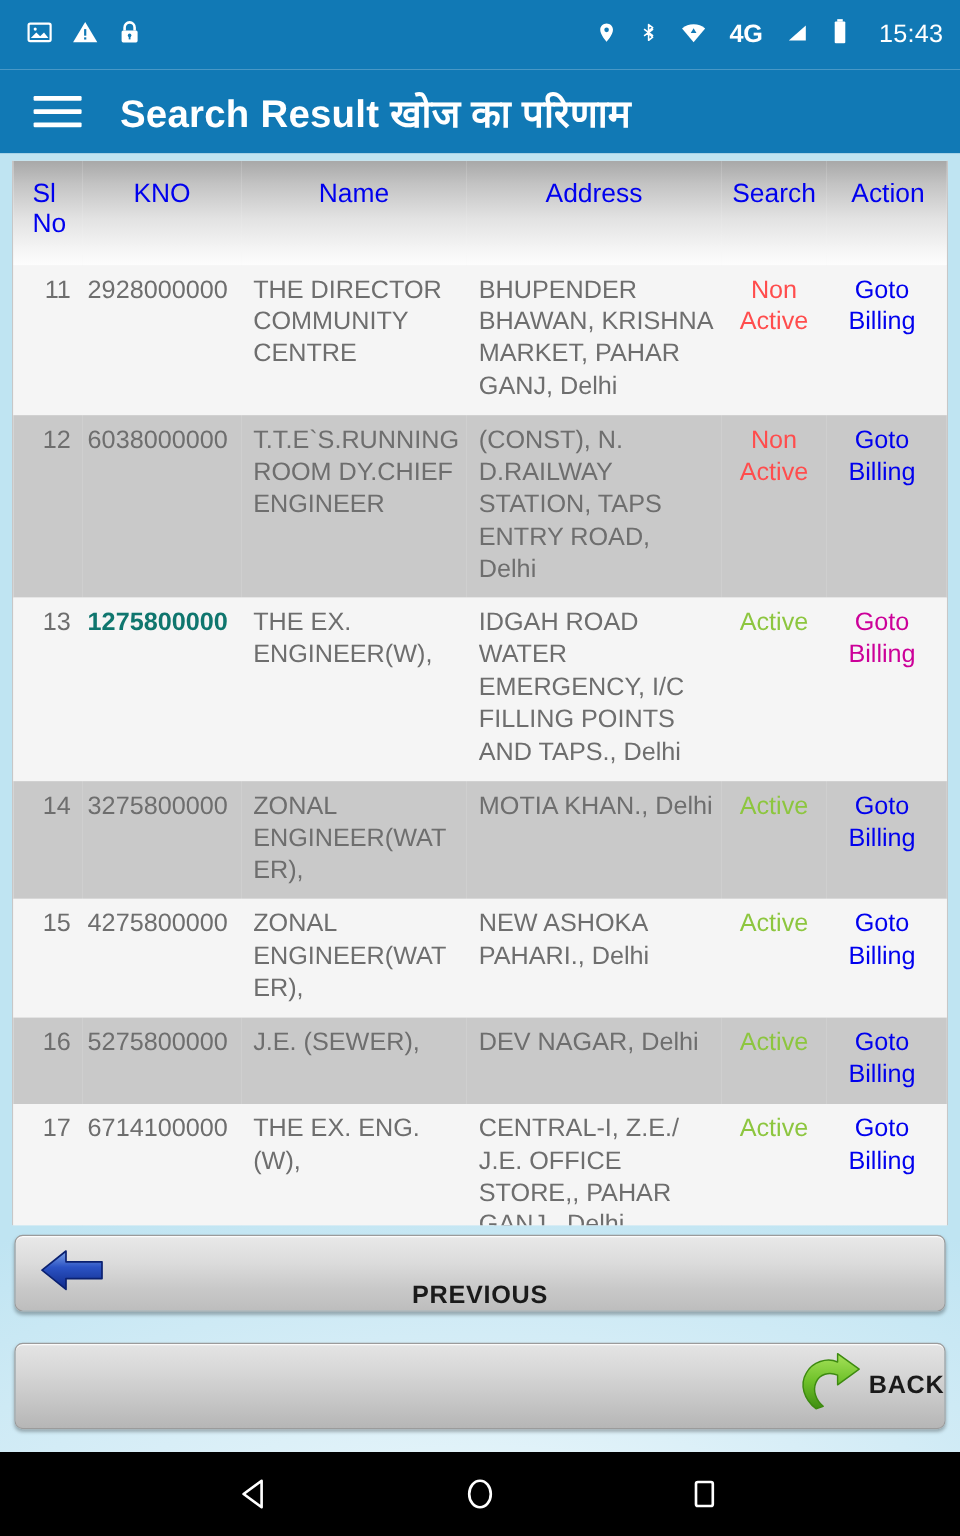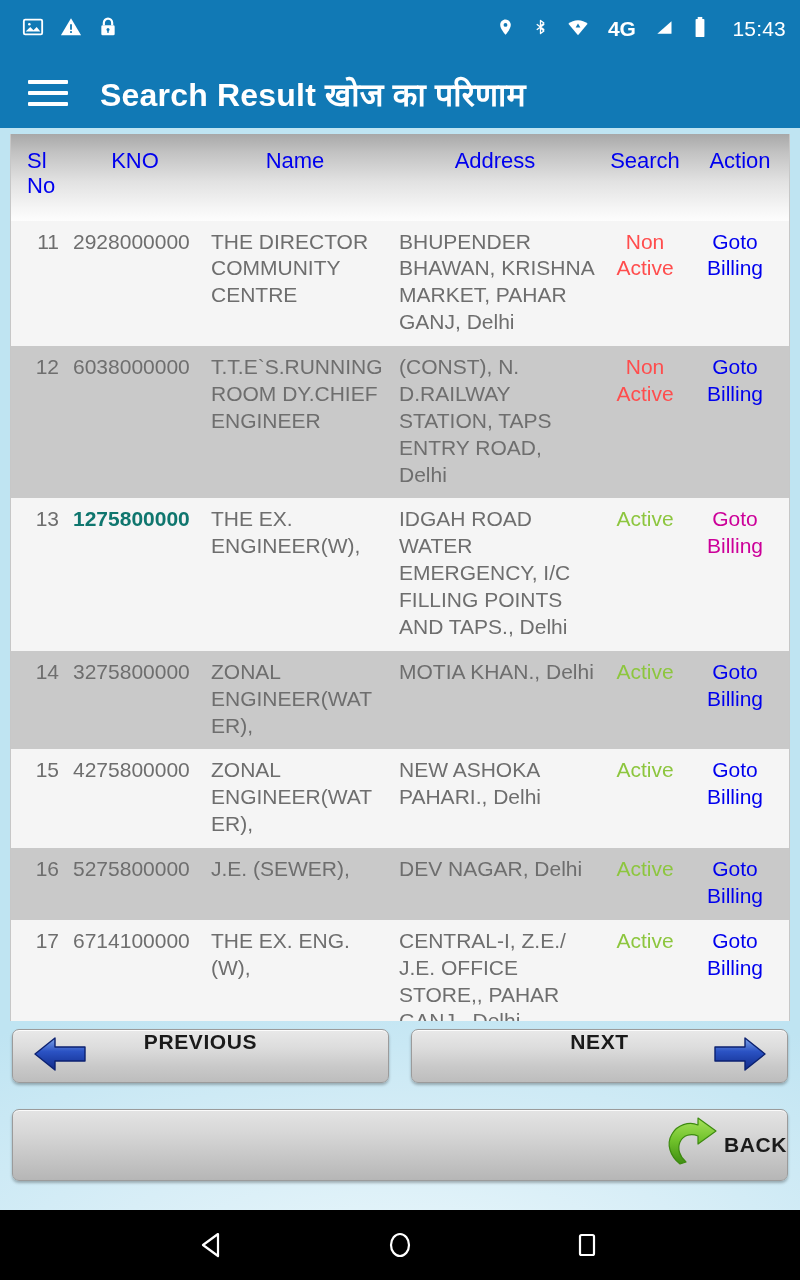--- a/index.html
+++ b/index.html
@@ -151,27 +151,27 @@
   
   .btn-row {
     display: flex;
     gap: 22px;
     margin-top: 8px;
     padding: 0 2px;
   }
   .btn {
     position: relative;
     flex: 1 1 0;
-    height: 54px;
+    height: 64px;
     border-radius: 7px;
     border: 1px solid #9b9b9b;
     background: linear-gradient(180deg, #e9e9e9 0%, #dcdcdc 35%, #c9c9c9 70%, #bdbdbd 100%);
     box-shadow: 0 2px 3px rgba(0,0,0,0.28), inset 0 1px 0 rgba(255,255,255,0.85);
     display: flex;
-    align-items: flex-start;
+    align-items: flex-end;
     justify-content: center;
     cursor: pointer;
   }
   .btn-label {
     font-size: 21px;
     font-weight: bold;
     color: #1a1a1a;
     letter-spacing: 0.6px;
   }
   .btn .arrow-left  { position: absolute; left: 18px;  top: 50%; transform: translateY(-50%); }
@@ -377,35 +377,20 @@
               <stop offset="0%" stop-color="#7ea4e8"></stop>
                   <stop offset="42%" stop-color="#2b53c4"></stop>
               <stop offset="100%" stop-color="#102a8a"></stop>
                 </linearGradient>
               </defs>
             <path d="M24 4 L4 20 L24 36 L24 27 L54 27 L54 13 L24 13 Z" fill="url(#gl)" stroke="#0b2170" stroke-width="1.4" stroke-linejoin="round"></path>
           </svg>
         </span>
         <span class="btn-label">PREVIOUS</span>
       </div>
-      <div class="btn">
-        <span class="btn-label">NEXT</span>
-        <span class="arrow-right">
-          <svg width="58" height="40" viewBox="0 0 58 40">
-            <defs>
-                <linearGradient id="gr" x1="0" y1="0" x2="0" y2="1">
-              <stop offset="0%" stop-color="#7ea4e8"></stop>
-                  <stop offset="42%" stop-color="#2b53c4"></stop>
-              <stop offset="100%" stop-color="#102a8a"></stop>
-                </linearGradient>
-              </defs>
-            <path d="M34 4 L54 20 L34 36 L34 27 L4 27 L4 13 L34 13 Z" fill="url(#gr)" stroke="#0b2170" stroke-width="1.4" stroke-linejoin="round"></path>
-          </svg>
-        </span>
-      </div>
     </div>
 
     <div class="btn-back-row">
       <div class="btn-back">
         <span class="arrow-back">
           <svg width="62" height="54" viewBox="0 0 62 54">
             <defs>
                 <linearGradient id="gb" x1="0" y1="0" x2="0" y2="1">
               <stop offset="0%" stop-color="#a6e25a"></stop>
                   <stop offset="50%" stop-color="#6fc12a"></stop>

